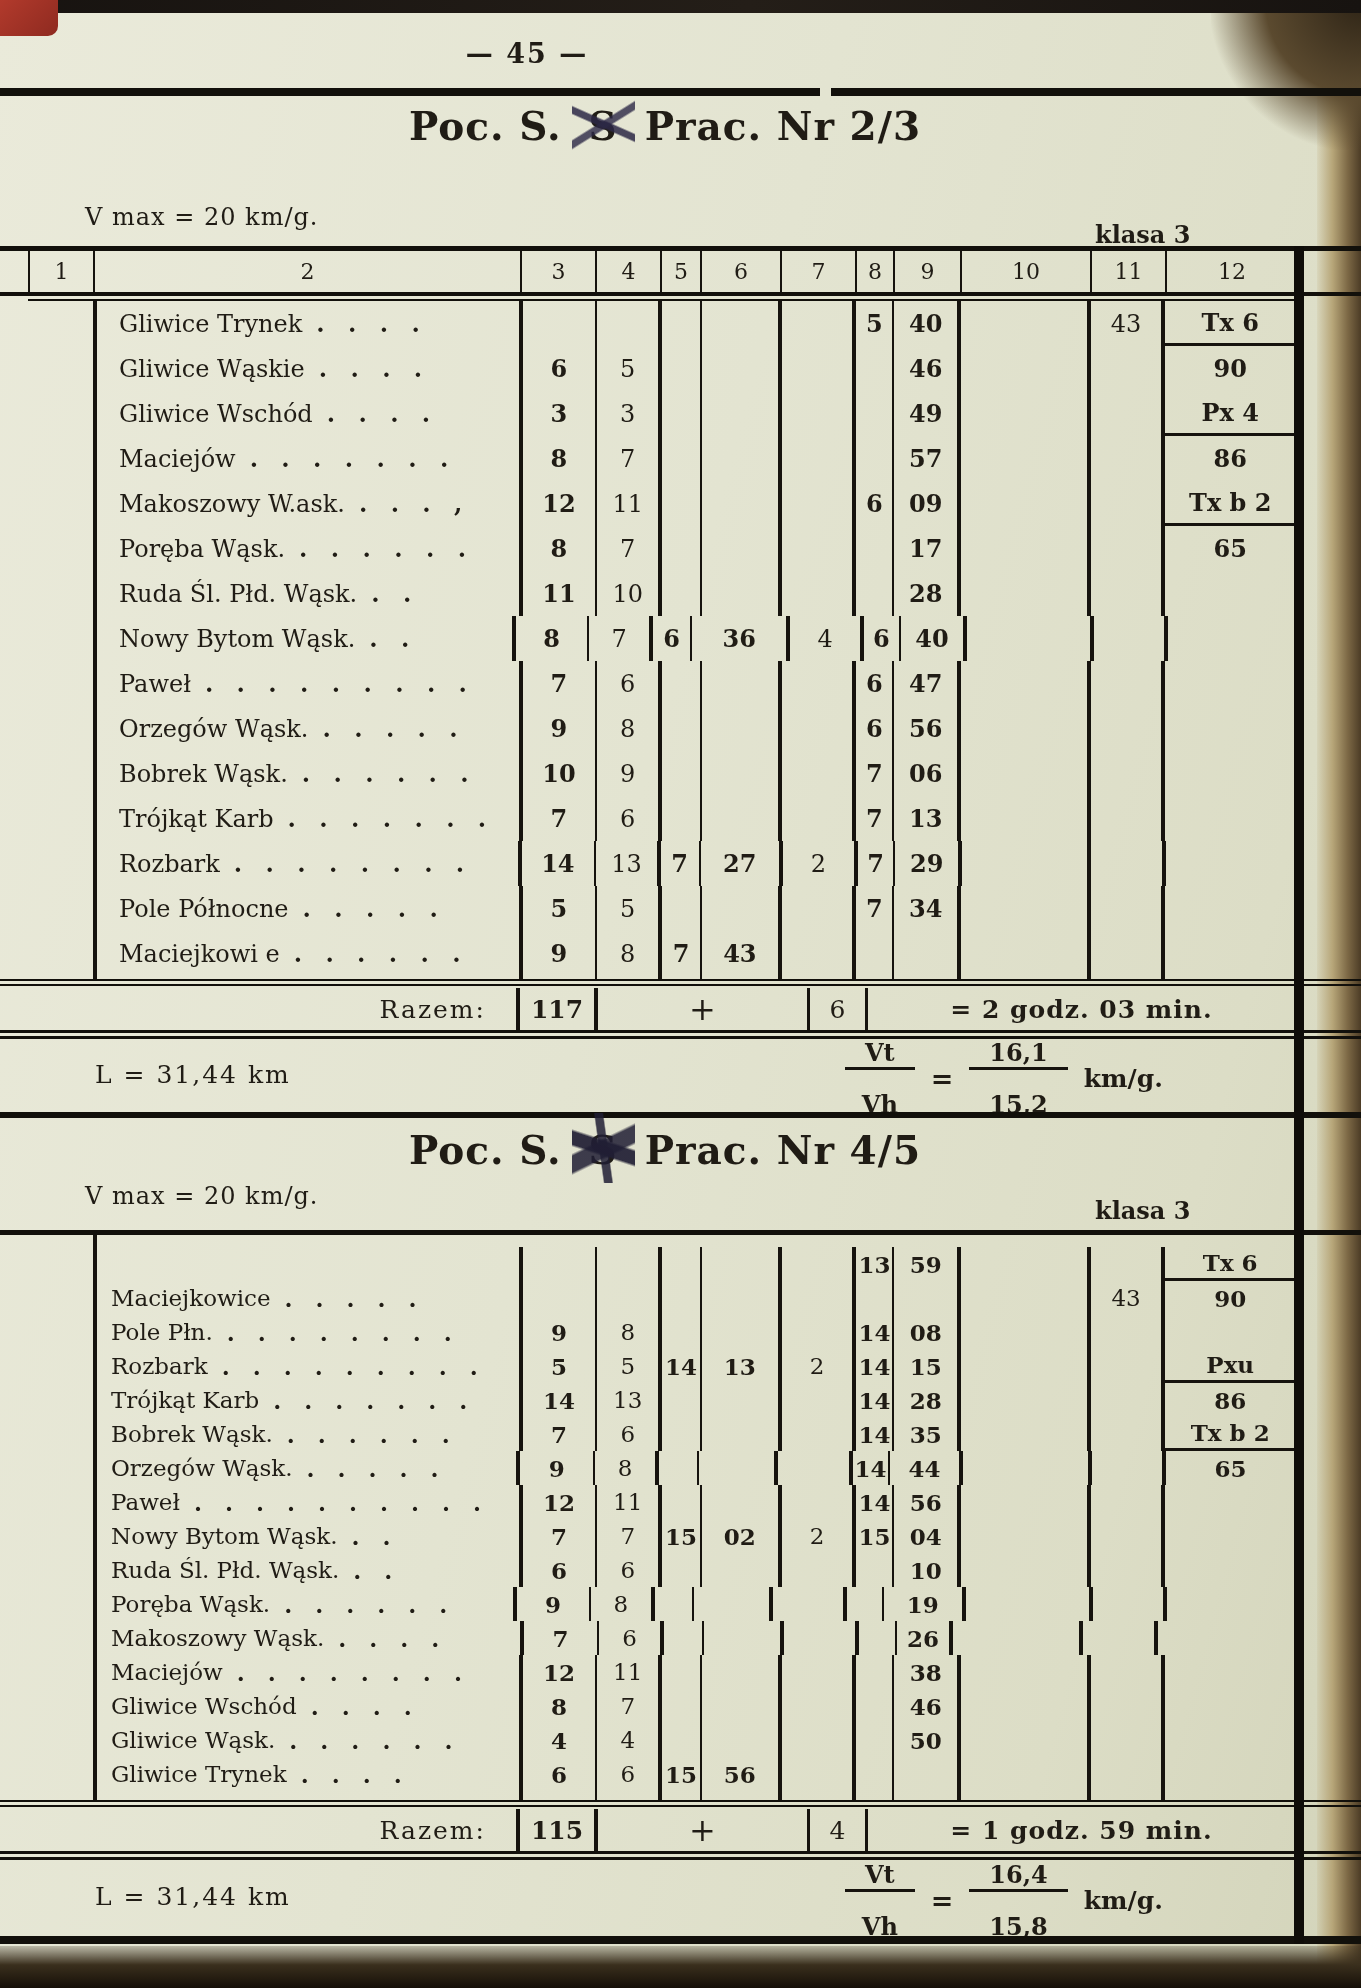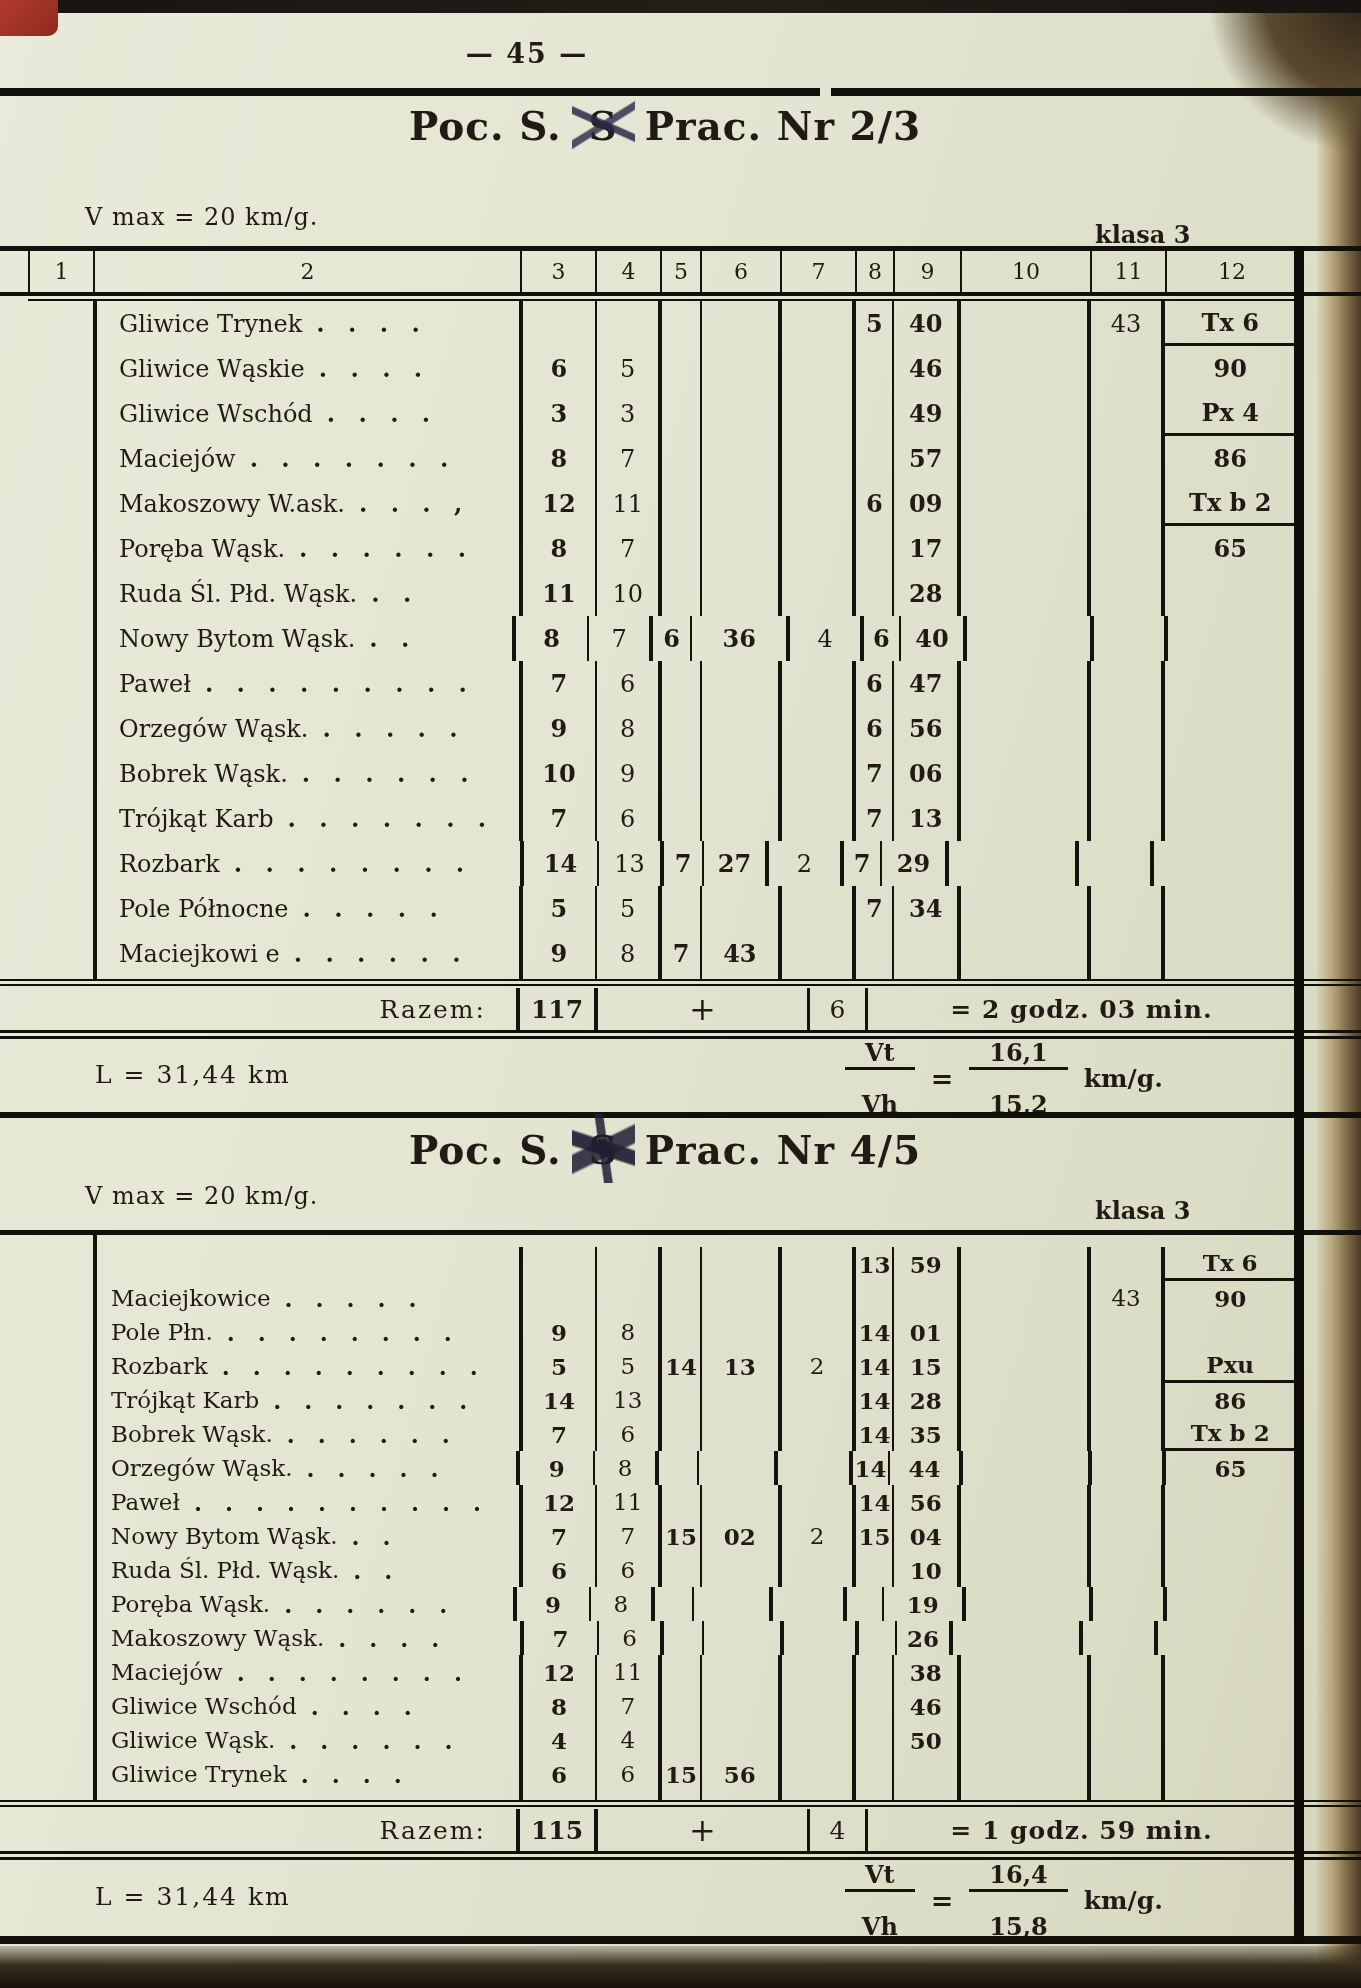--- a/index.html
+++ b/index.html
@@ -302,21 +302,21 @@
         <div class="cell bold" style="width: 130px;"></div>
       </div>
       <div class="trow">
         <div class="cell station v4" style="width: 427px;">
           <span>Rozbark</span>
           <span class="sdots">. . . . . . . .</span>
         </div>
         <div class="cell bold v2" style="width: 75px;">14</div>
         <div class="cell v4" style="width: 65px;">13</div>
         <div class="cell bold v2" style="width: 40px;">7</div>
-        <div class="cell bold v4" style="width: 65px;">27</div>
+        <div class="cell bold v4" style="width: 83px;">27</div>
         <div class="cell v4" style="width: 75px;">2</div>
         <div class="cell bold v2" style="width: 38px;">7</div>
         <div class="cell bold v4" style="width: 67px;">29</div>
         <div class="cell v4" style="width: 130px;"></div>
         <div class="cell v4" style="width: 75px;"></div>
         <div class="cell bold" style="width: 130px;"></div>
       </div>
       <div class="trow">
         <div class="cell station v4" style="width: 427px;">
           <span>Pole Północne</span>
@@ -444,21 +444,21 @@
         <div class="cell station v4" style="width: 427px;">
           <span>Pole Płn.</span>
           <span class="sdots">. . . . . . . .</span>
         </div>
         <div class="cell bold v2" style="width: 75px;">9</div>
         <div class="cell v4" style="width: 65px;">8</div>
         <div class="cell bold v2" style="width: 40px;"></div>
         <div class="cell bold v4" style="width: 80px;"></div>
         <div class="cell v4" style="width: 75px;"></div>
         <div class="cell bold v2" style="width: 38px;">14</div>
-        <div class="cell bold v4" style="width: 67px;">01</div>
+        <div class="cell bold v4" style="width: 67px;">08</div>
         <div class="cell v4" style="width: 130px;"></div>
         <div class="cell v4" style="width: 75px;"></div>
         <div class="cell bold" style="width: 130px;"></div>
       </div>
       <div class="trow">
         <div class="cell station v4" style="width: 427px;">
           <span>Rozbark</span>
           <span class="sdots">. . . . . . . . .</span>
         </div>
         <div class="cell bold v2" style="width: 75px;">5</div>

